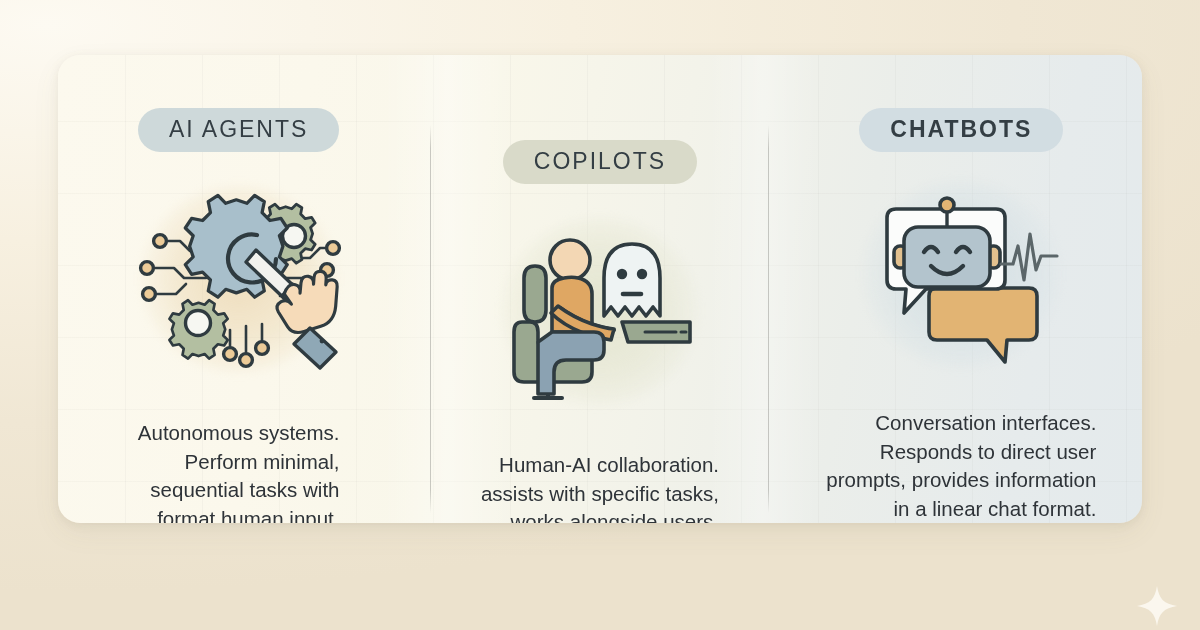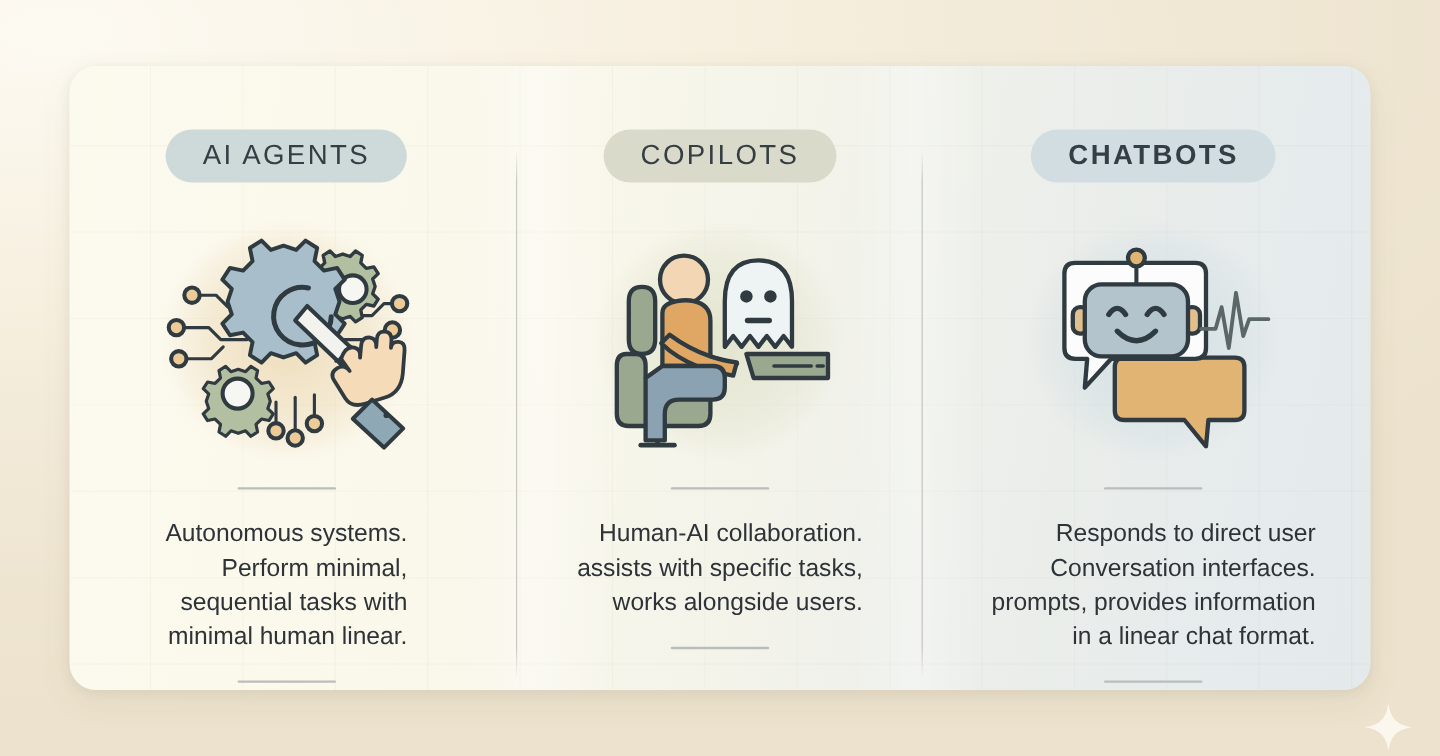--- a/index.html
+++ b/index.html
@@ -22,21 +22,21 @@
     background:
       radial-gradient(115% 90% at 4% 4%, #fdfaf2 0%, #f7f0e0 38%, #f0e7d4 70%, #ece2cd 100%);
   }
 
   
   #card {
     position: absolute;
     left: 58px;
     top: 55px;
     width: 1084px;
-    height: 520px;
+    height: 468px;
     border-radius: 22px;
     overflow: hidden;
     background:
       linear-gradient(100deg,
         #fcf9ee 0%,
         #fbf8ec 22%,
         #f9f7ea 38%,
         #f3f3ea 55%,
         #ebeeea 72%,
         #e6ebec 88%,
@@ -109,21 +109,21 @@
     border-radius: 999px;
     padding: 9px 31px 11px 31px;
     font-size: 23px;
     letter-spacing: 2.0px;
     font-weight: 400;
     color: #343e44;
     white-space: nowrap;
     line-height: 1.05;
   }
   .pill-agents   { background: #ced9da; }
-  .pill-copilots { background: #d9dac9; }
+  .pill-copilots { background: #d9dac9; margin-top: 32px; }
   .pill-chatbots { background: #d2dde2; font-weight: bold; }
 
   
   .illo-wrap {
     position: relative;
     width: 230px;
     height: 200px;
     margin-top: 32px;
     display: flex;
     align-items: center;
@@ -283,21 +283,21 @@
           </g>
         </svg>
       </div>
 
       <div class="rule rule-top"></div>
 
       <div class="desc">
         <span>Autonomous systems.</span>
         <span>Perform minimal,</span>
         <span>sequential tasks with</span>
-        <span>minimal human linear.</span>
+        <span>format human input.</span>
       </div>
 
       <div class="rule rule-bottom"></div>
     </div>
 
     <div class="column">
 
       <div class="pill pill-copilots">COPILOTS</div>
 
       <div class="illo-wrap">
@@ -376,22 +376,22 @@
             <g fill="none" stroke="#5b6669" stroke-width="3.2">
               <path d="M140 80 L152 80 L157 62 L163 96 L169 50 L175 86 L180 72 L196 72"></path>
             </g>
           </g>
         </svg>
       </div>
 
       <div class="rule rule-top"></div>
 
       <div class="desc">
+        <span>Conversation interfaces.</span>
         <span>Responds to direct user</span>
-        <span>Conversation interfaces.</span>
         <span>prompts, provides information</span>
         <span>in a linear chat format.</span>
       </div>
 
       <div class="rule rule-bottom"></div>
     </div>
 
   </div>
 </div>
 

